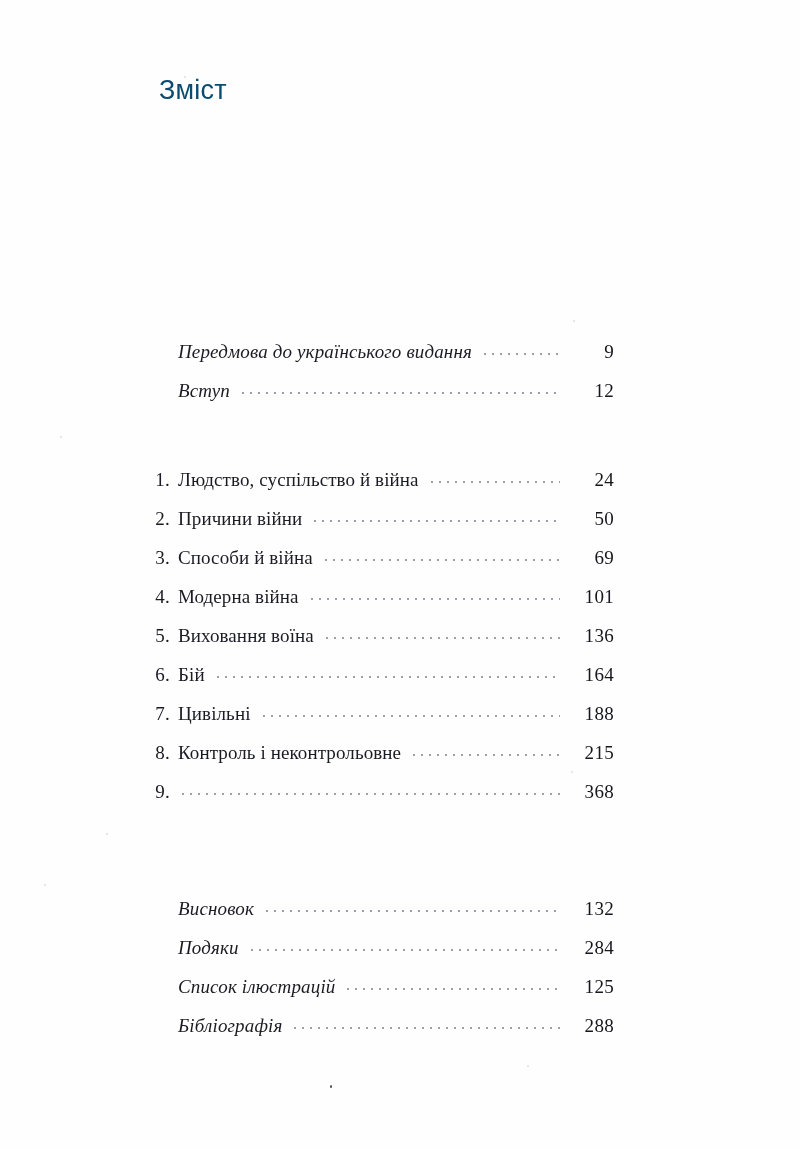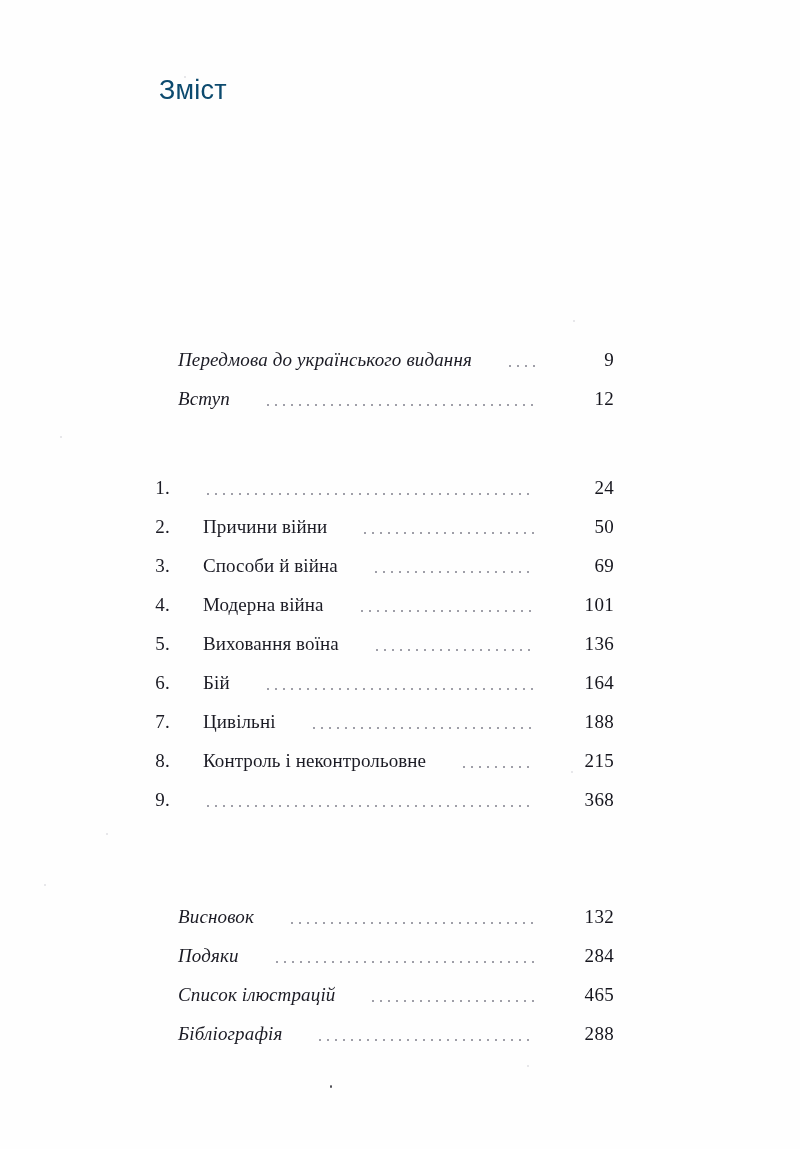--- a/index.html
+++ b/index.html
@@ -46,24 +46,23 @@
 
   .group {
     display: block;
   }
   .group.front { margin-bottom: 0; }
   .group.chapters { margin-top: 50px; }
   .group.back { margin-top: 78px; }
 
   .row {
     display: flex;
-    align-items: flex-end;
+    align-items: center;
     height: 39px;
     width: 100%;
-    gap: 25px;
   }
 
   .num {
     flex: 0 0 auto;
     width: 30px;
     text-align: right;
     font-size: 19px;
     font-variant-numeric: lining-nums;
     letter-spacing: 0.3px;
     color: #1b1b24;
@@ -146,20 +145,21 @@
       <div class="row italic">
         <span class="label">Вступ</span>
         <span class="leader"></span>
         <span class="pageno">12</span>
       </div>
     </div>
 
     <div class="group chapters">
       <div class="row chapter">
         <span class="num">1.</span>
+        <span class="label">Людство, суспільство й війна</span>
         <span class="leader"></span>
         <span class="pageno">24</span>
       </div>
       <div class="row chapter">
         <span class="num">2.</span>
         <span class="label">Причини війни</span>
         <span class="leader"></span>
         <span class="pageno">50</span>
       </div>
       <div class="row chapter">
@@ -212,21 +212,21 @@
         <span class="pageno">132</span>
       </div>
       <div class="row italic">
         <span class="label">Подяки</span>
         <span class="leader"></span>
         <span class="pageno">284</span>
       </div>
       <div class="row italic">
         <span class="label">Список ілюстрацій</span>
         <span class="leader"></span>
-        <span class="pageno">465</span>
+        <span class="pageno">125</span>
       </div>
       <div class="row italic">
         <span class="label">Бібліографія</span>
         <span class="leader"></span>
         <span class="pageno">288</span>
       </div>
     </div>
 
   </div>
 

